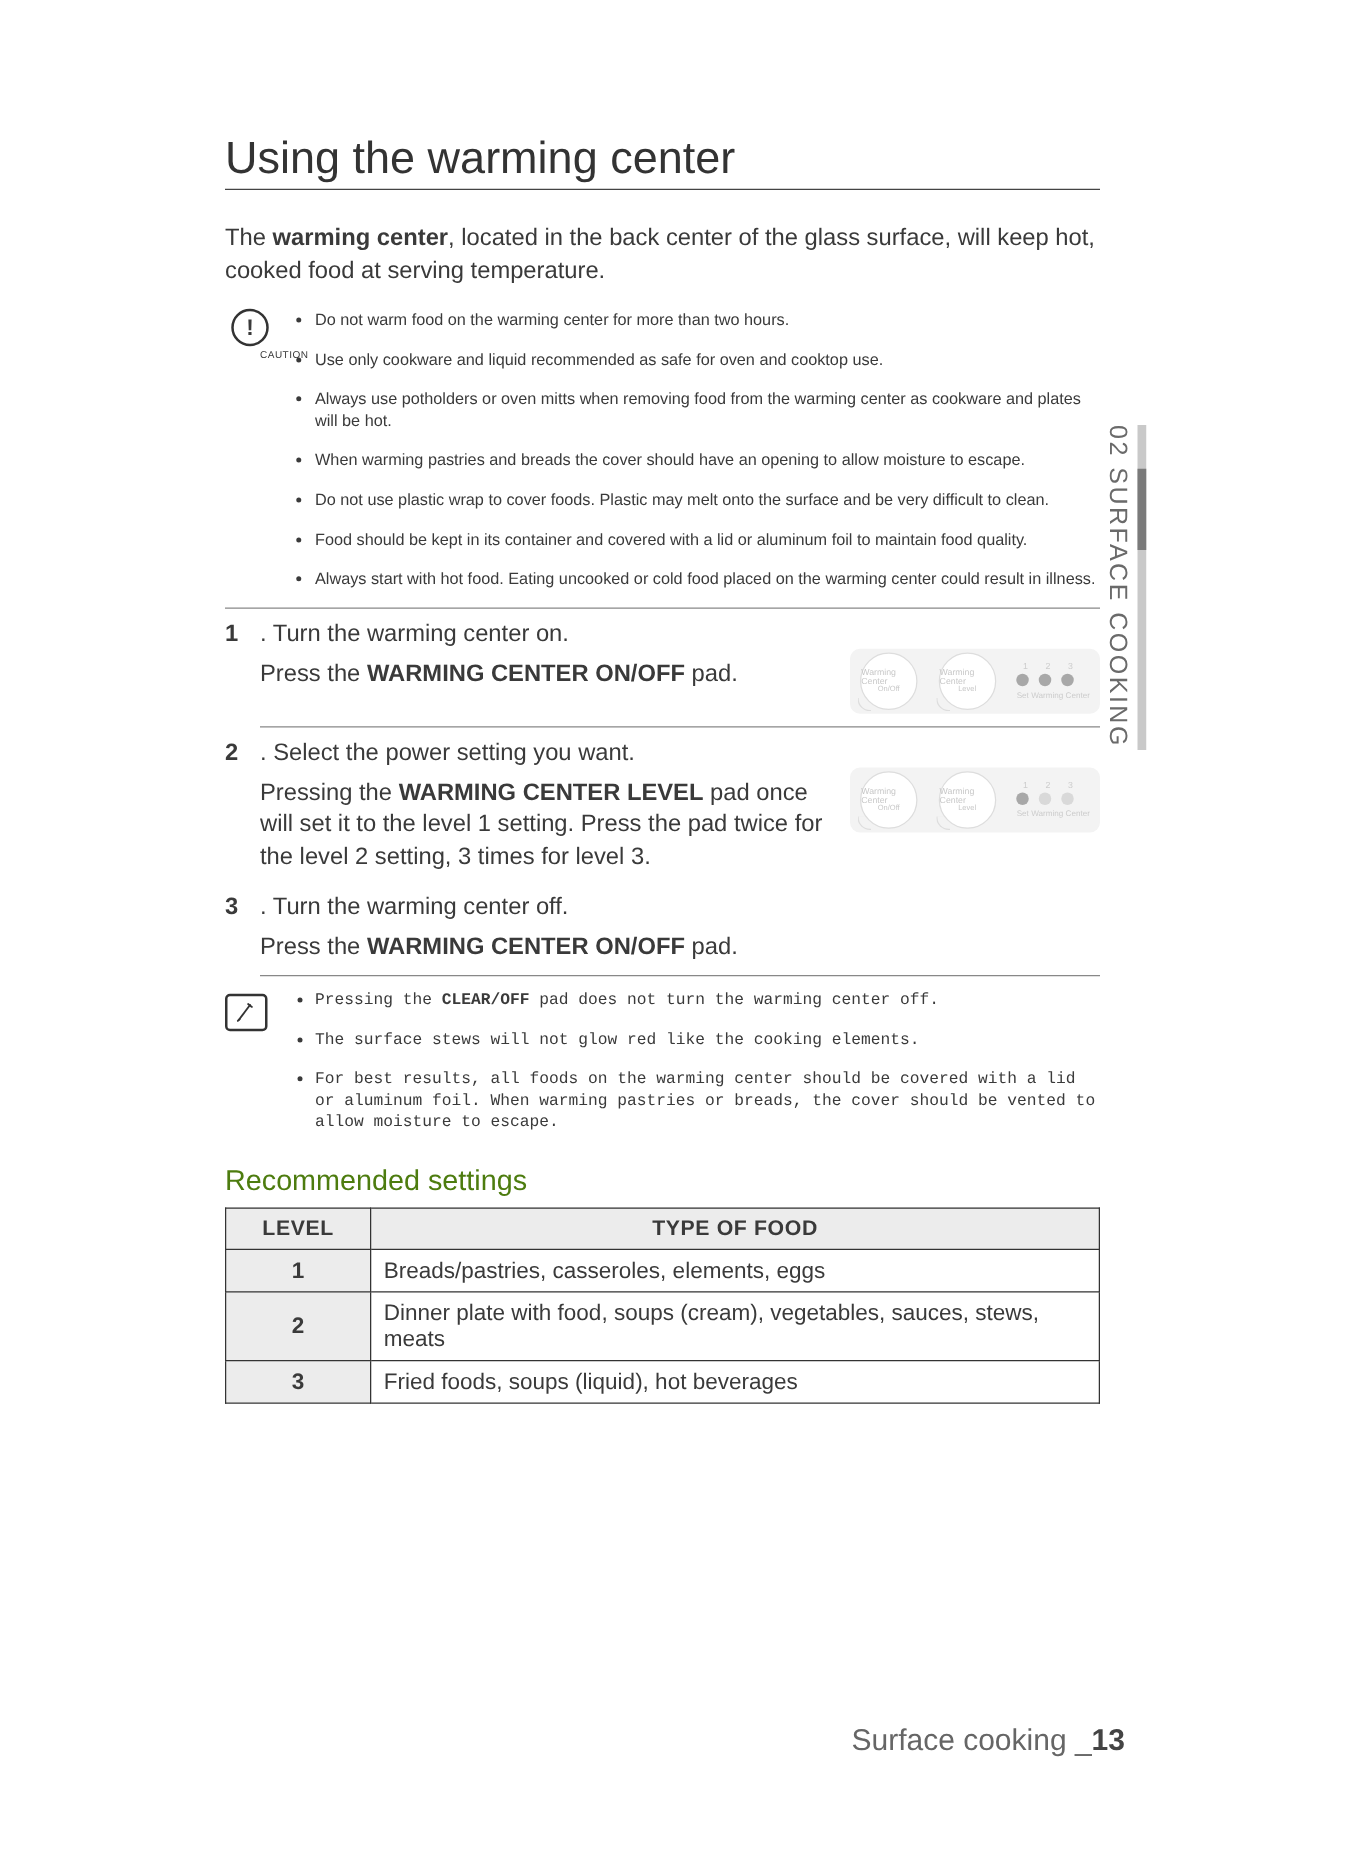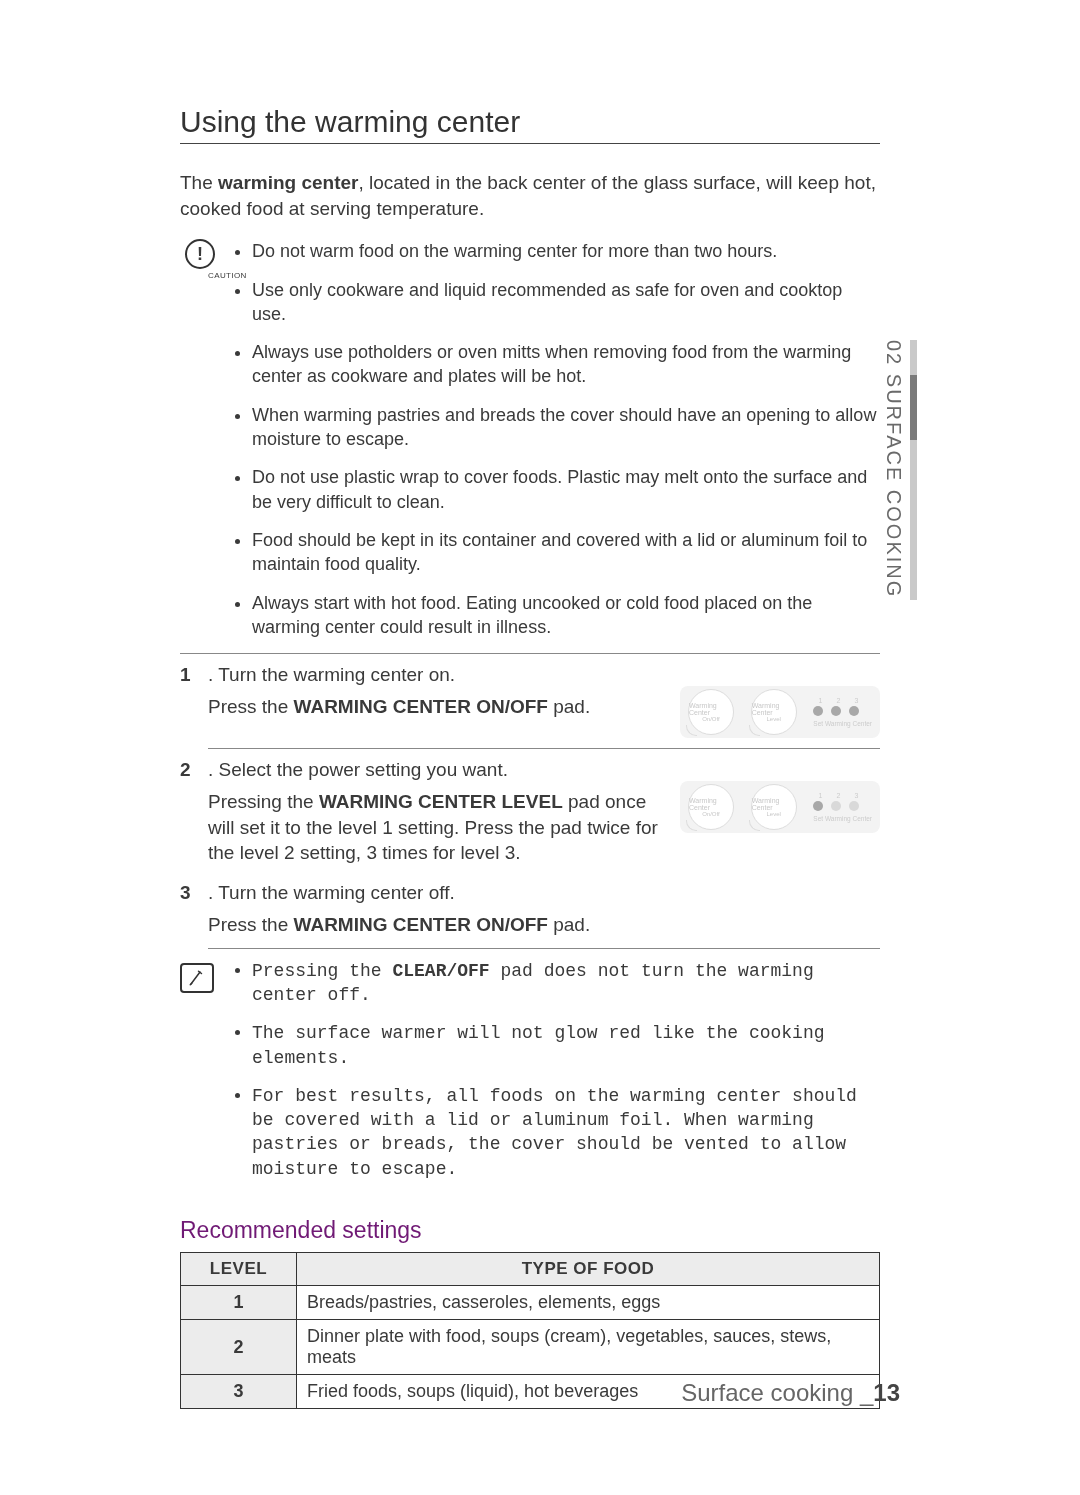--- a/index.html
+++ b/index.html
@@ -39,21 +39,21 @@
   }
   .side-tab-dark {
     position: absolute;
     right: 163px;
     top: 375px;
     width: 7px;
     height: 65px;
     background: #7a7a7a;
   }
   h2.heading {
-    font-size: 30px;
+    font-size: 36px;
     font-weight: 400;
     margin: 0 0 4px 0;
     color: #333;
   }
   .rule {
     border: none;
     border-top: 1.8px solid #444;
     margin: 2px 0 12px 0;
   }
   .thin-rule {
@@ -87,21 +87,21 @@
   .callout-icon .lbl {
     font-size: 8px;
     letter-spacing: 0.4px;
     display: block;
     margin-top: 2px;
     margin-left: 28px;
   }
   ul.bullets {
     margin: 0 0 8px 0;
     padding-left: 22px;
-    font-size: 18px;
+    font-size: 13px;
   }
   ul.bullets li {
     margin: 6px 0 14px 0;
     line-height: 1.35;
   }
   ol.steps {
     list-style: none;
     margin: 0;
     padding: 0;
     font-size: 19px;
@@ -167,22 +167,22 @@
     width: 30px; height: 26px;
     border: 2px solid #333;
     border-radius: 4px;
     display:flex; align-items:center; justify-content:center;
   }
   .note-icon svg { width:18px; height:18px; }
   .note-block { position: relative; padding-left: 50px; margin-top: 4px; font-family: Liberation Mono, monospace; }
   h3.subheading {
     font-size: 23px;
     font-weight: 400;
-    margin: 36px 0 8px 0;
-    color: #701a75;
+    margin: 24px 0 8px 0;
+    color: #4d7c0f;
   }
   table.settings {
     width: 100%;
     border-collapse: collapse;
     font-size: 18px;
   }
   table.settings th, table.settings td {
     border: 1px solid #333;
     padding: 6px 10px;
   }
@@ -329,21 +329,21 @@
       <svg viewBox="0 0 24 24" fill="none" stroke="#333" stroke-width="2">
         <path d="M4 20 L16 4" stroke-linecap="round"></path>
         <path d="M14 3 L18 6" stroke-linecap="round"></path>
         <path d="M3 21 L5 19" stroke-linecap="round"></path>
       </svg>
     </div>
     <ul class="bullets">
       <li>
         <span>Pressing the </span><span class="strong-inline">CLEAR/OFF</span><span> pad does not turn the warming center off.</span>
       </li>
-      <li>The surface warmer will not glow red like the cooking elements.</li>
+      <li>The surface stews will not glow red like the cooking elements.</li>
       <li>For best results, all foods on the warming center should be covered with a lid or aluminum foil. When warming pastries or breads, the cover should be vented to allow moisture to escape.</li>
     </ul>
   </div>
 
   <h3 class="subheading">Recommended settings</h3>
 
   <table class="settings">
     <thead>
       <tr>
         <th>LEVEL</th>

